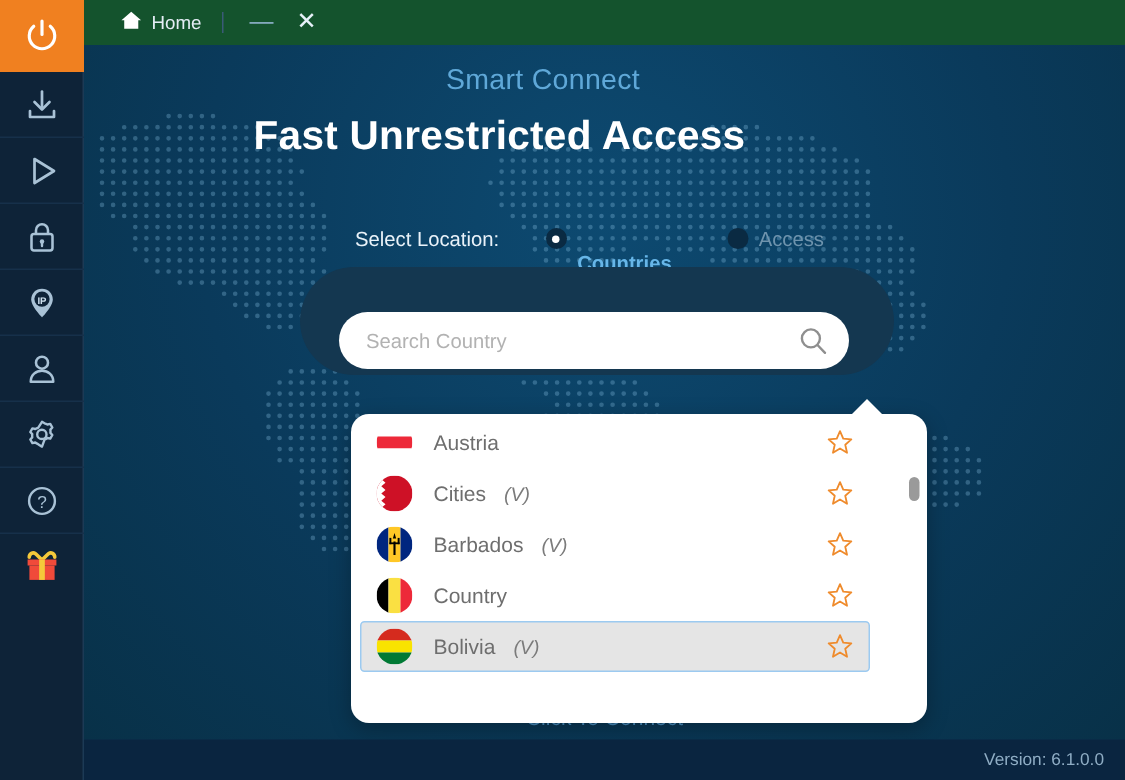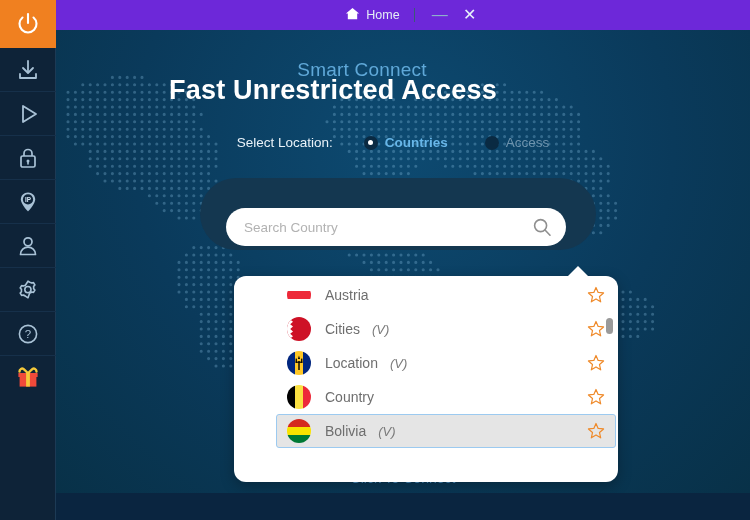--- a/index.html
+++ b/index.html
@@ -46,24 +46,24 @@
   .rail-item svg { display: block; }
   .rail-rest {
     height: 120px;
   }
 
   
   #titlebar {
     position: absolute;
     left: 56px; top: 0;
     width: 694px; height: 30px;
-    background: #6d28d9;
-    display: flex;
-    align-items: center;
-    justify-content: center;
+    background: #14532d;
+    display: flex;
+    align-items: center;
+    justify-content: flex-start;
     z-index: 30;
     padding-left: 16px;
   }
   #titlebar .tb-home {
     display: flex;
     align-items: center;
     gap: 6px;
     color: #e4edf5;
     font-size: 12.5px;
     padding: 0 8px;
@@ -103,21 +103,20 @@
   }
 
   #sc-title {
     position: absolute;
     left: 0; top: 13px;
     width: 612px;
     text-align: center;
     color: #5fa8d8;
     font-size: 19px;
     letter-spacing: .2px;
-    margin-top: 16px;
   }
   #hero-title {
     position: absolute;
     left: 0; top: 45px;
     width: 554px;
     text-align: center;
     color: #ffffff;
     font-size: 27px;
     font-weight: bold;
     letter-spacing: .2px;
@@ -146,21 +145,21 @@
     background: #0a2a42;
     display: flex;
     align-items: center;
     justify-content: center;
   }
   .radio-dot .inner {
     width: 5px; height: 5px;
     border-radius: 50%;
     background: #ffffff;
   }
-  .radio-opt.on .rl { color: #67b6e8; font-weight: bold; }
+  .radio-opt.on .rl { color: #67b6e8; font-weight: bold; margin-top: 33px; }
   .radio-opt.off .rl { color: #6e93ad; }
 
   
   #search-shell {
     position: absolute;
     left: 144px; top: 148px;
     width: 396px; height: 72px;
     background: #143750;
     border-radius: 36px;
   }
@@ -204,21 +203,20 @@
     background: #ffffff;
     border-radius: 12px;
     z-index: 20;
     overflow: hidden;
     box-shadow: 0 4px 14px rgba(0,0,0,0.28);
   }
   #dd-list {
     position: relative;
     width: 352px; height: 206px;
     padding-top: 2px;
-    margin-left: 36px;
   }
   .dd-row {
     position: relative;
     height: 34px;
     margin: 0 6px;
     display: flex;
     align-items: center;
     padding: 0 10px 0 10px;
     border: 1px solid transparent;
     border-radius: 3px;
@@ -476,21 +474,21 @@
                 <rect x="0" y="0" width="8" height="24" fill="#00267f"></rect>
                 <rect x="8" y="0" width="8" height="24" fill="#ffc726"></rect>
                 <rect x="16" y="0" width="8" height="24" fill="#00267f"></rect>
                 <rect x="11.3" y="10" width="1.4" height="9" fill="#000000"></rect>
                 <rect x="8.6" y="7.6" width="1.3" height="4.2" fill="#000000"></rect>
                 <rect x="14.1" y="7.6" width="1.3" height="4.2" fill="#000000"></rect>
                 <rect x="8.6" y="10.6" width="6.8" height="1.2" fill="#000000"></rect>
                 <polygon points="12,4.4 13.1,8 10.9,8" fill="#000000"></polygon>
               </svg>
             </span>
-            <span class="dd-name">Location</span>
+            <span class="dd-name">Barbados</span>
             <span class="dd-virt">(V)</span>
             <span class="dd-star"><svg width="18" height="18" viewBox="0 0 20 20">
                 <path d="M10 1.6 L12.4 7.1 L18.4 7.7 L13.9 11.7 L15.2 17.6 L10 14.4 L4.8 17.6 L6.1 11.7 L1.6 7.7 L7.6 7.1 Z" fill="none" stroke="#ef8b2c" stroke-width="1.35" stroke-linejoin="round"></path>
               </svg></span>
           </div>
           <div class="dd-row">
             <span class="flag">
               <svg width="24" height="24" viewBox="0 0 24 24">
                 <rect x="0" y="0" width="8" height="24" fill="#000000"></rect>
                 <rect x="8" y="0" width="8" height="24" fill="#fae042"></rect>
@@ -517,14 +515,17 @@
               </svg></span>
           </div>
         </div>
       <div id="dd-scroll-track"></div>
       <div id="dd-scroll-thumb"></div>
     </div>
 
     <div id="click-connect">Click To Connect</div>
   </div>
 
+  <div id="footer">
+    <span id="version">Version:  6.1.0.0</span>
+  </div>
 
 </div>
 
 </body></html>

